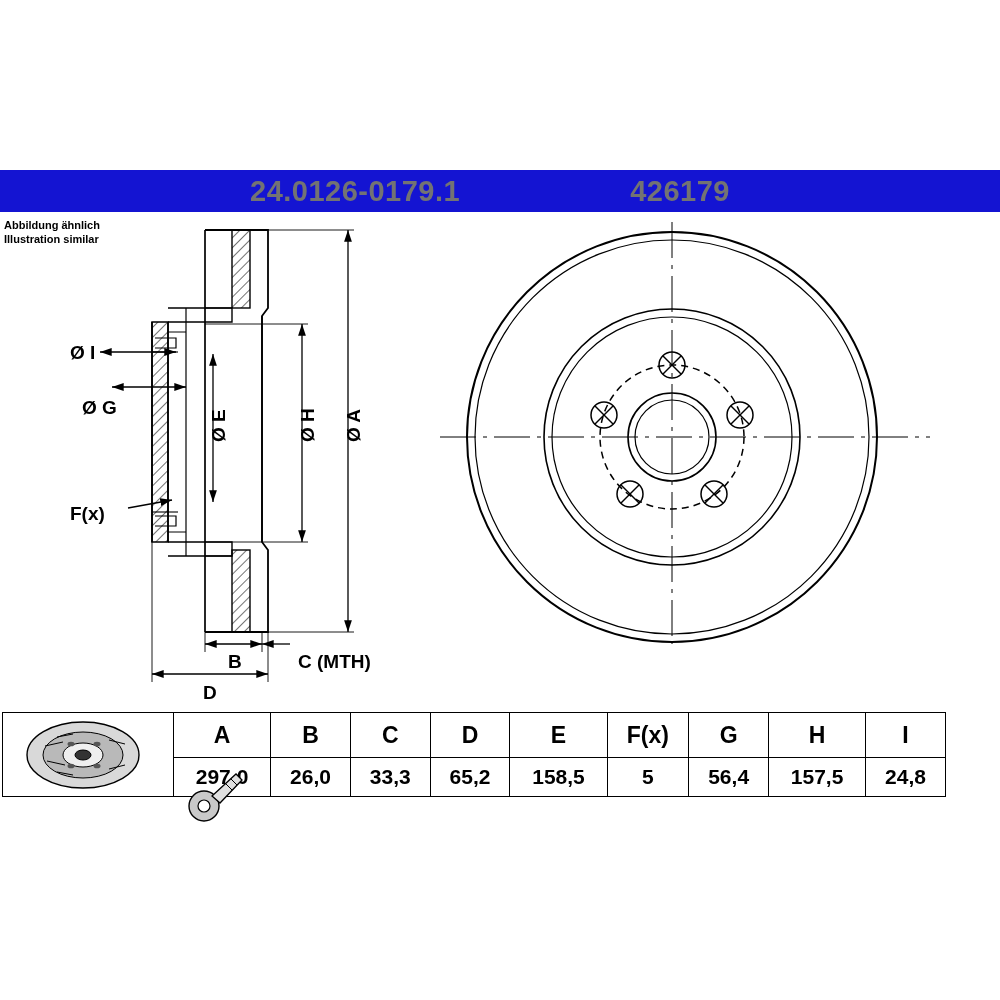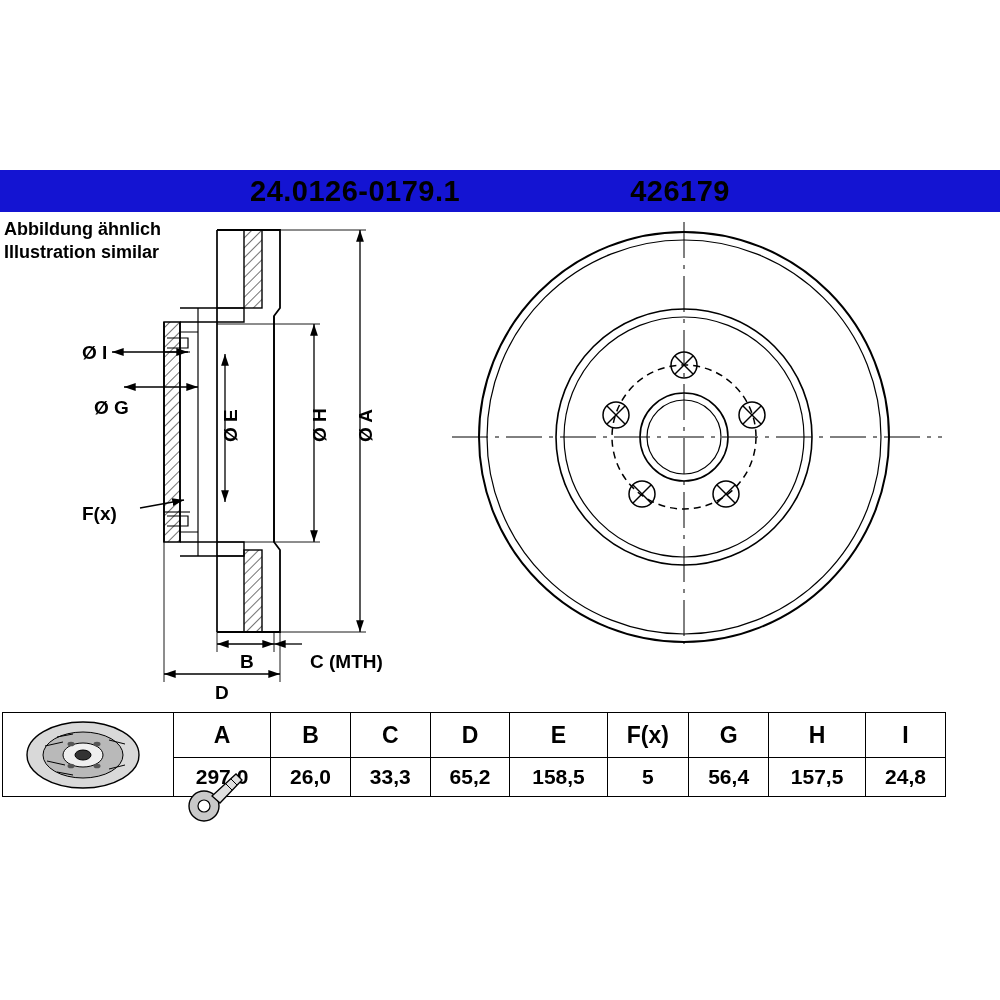--- a/index.html
+++ b/index.html
@@ -16,35 +16,35 @@
   
   .header-bar{
     position:absolute;
     left:0;top:170px;
     width:1000px;height:42px;
     background:#1414d2;
   }
   .header-inner{
     position:absolute;left:240px;top:170px;width:520px;height:42px;
     display:flex;align-items:center;justify-content:space-between;
-    color:#000000;
+    color:#737373;
     font-size:29px;font-weight:bold;letter-spacing:0.5px;
   }
   .header-num{padding-left:10px;}
   .header-ref{padding-right:30px;}
 
   
   .note{
     position:absolute;left:4px;top:218px;
-    font-size:18px;font-weight:bold;line-height:1.28;
+    font-size:11px;font-weight:bold;line-height:1.28;
     width:200px;
   }
 
   
-  .drawing{position:absolute;left:12px;top:212px;width:792px;height:490px;}
+  .drawing{position:absolute;left:0;top:212px;width:792px;height:490px;}
   .drawing svg{display:block;}
 
   
   .spec-table{
     position:absolute;left:2px;top:712px;
     width:944px;
     border-collapse:collapse;
   }
   .spec-table td{
     border:1px solid #000;

